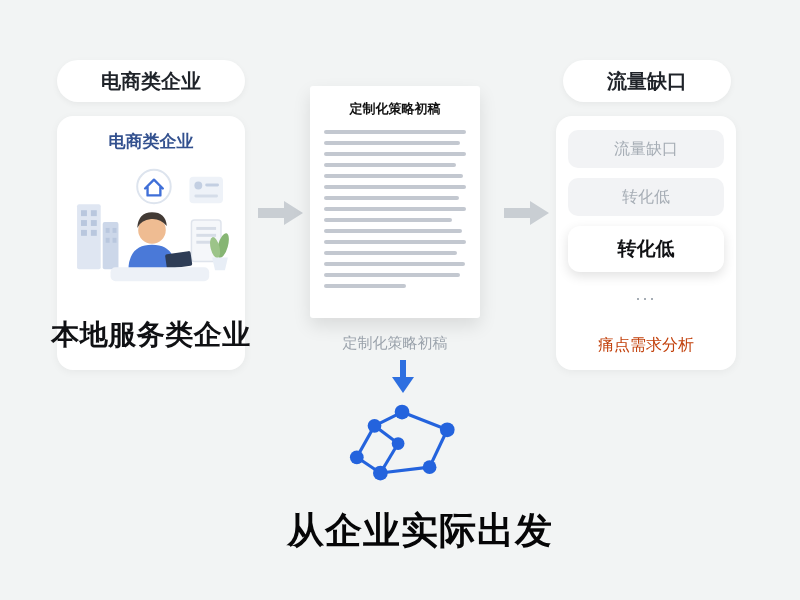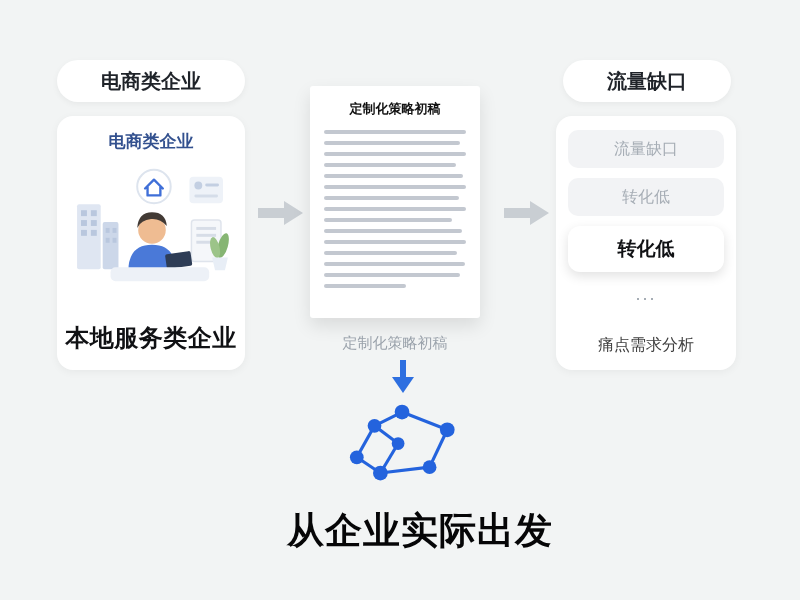--- a/index.html
+++ b/index.html
@@ -25,21 +25,21 @@
     position:absolute;left:57px;top:116px;width:188px;height:254px;
     background:#ffffff;border-radius:16px;
     box-shadow:0 2px 8px rgba(0,0,0,0.05);
     display:flex;flex-direction:column;align-items:center;
   }
   .left-card .card-title{
     margin-top:14px;font-weight:bold;font-size:17px;color:#33518f;
   }
   .left-card .illu{width:170px;height:138px;margin-top:2px;}
   .left-card .card-caption{
-    margin-top:auto;margin-bottom:16px;font-weight:bold;font-size:24px;color:#101114;
+    margin-top:auto;margin-bottom:16px;font-weight:bold;font-size:28px;color:#101114;
     letter-spacing:0.5px;white-space:nowrap;text-align:center;
   }
 
   
   .flow-arrow{position:absolute;width:46px;height:30px;}
   .flow-arrow.a1{left:258px;top:198px;}
   .flow-arrow.a2{left:504px;top:198px;}
 
   
   .doc{
@@ -81,21 +81,21 @@
   }
   .pp-item.active{
     background:#ffffff;height:46px;border-radius:12px;
     box-shadow:0 4px 12px rgba(0,0,0,0.12);
     font-weight:bold;font-size:19px;color:#101114;
   }
   .pp-item.ellipsis{
     background:transparent;height:24px;font-size:18px;color:#9aa2ab;letter-spacing:2px;
   }
   .right-caption{
-    margin-top:auto;text-align:center;font-size:16px;color:#404040;padding-bottom:2px;
+    margin-top:auto;text-align:center;font-size:16px;color:#c2410c;padding-bottom:2px;
   }
 </style>
 </head>
 <body>
 
 <div class="stage">
 
   <div class="pill left">
     <span>电商类企业</span>
   </div>

